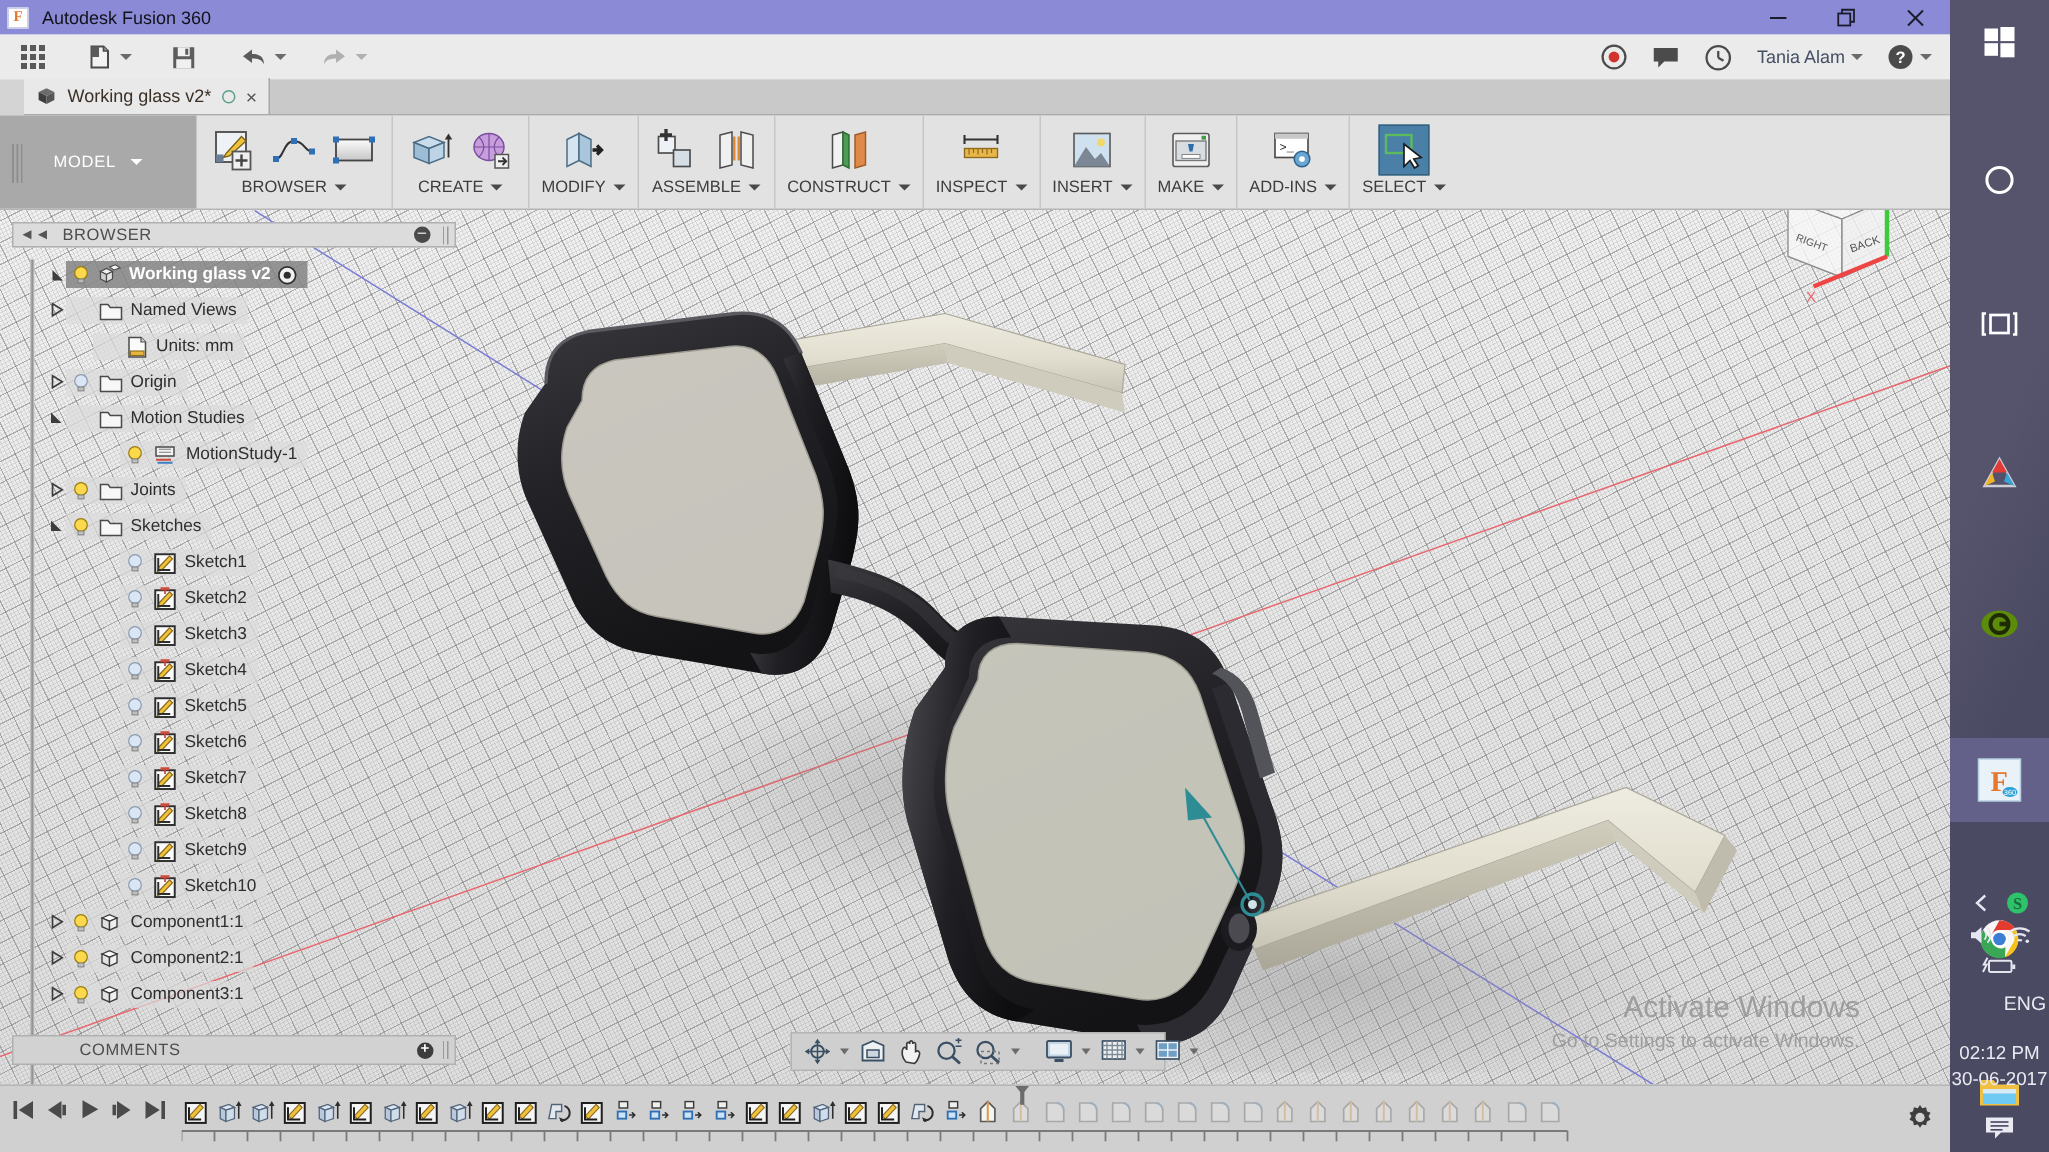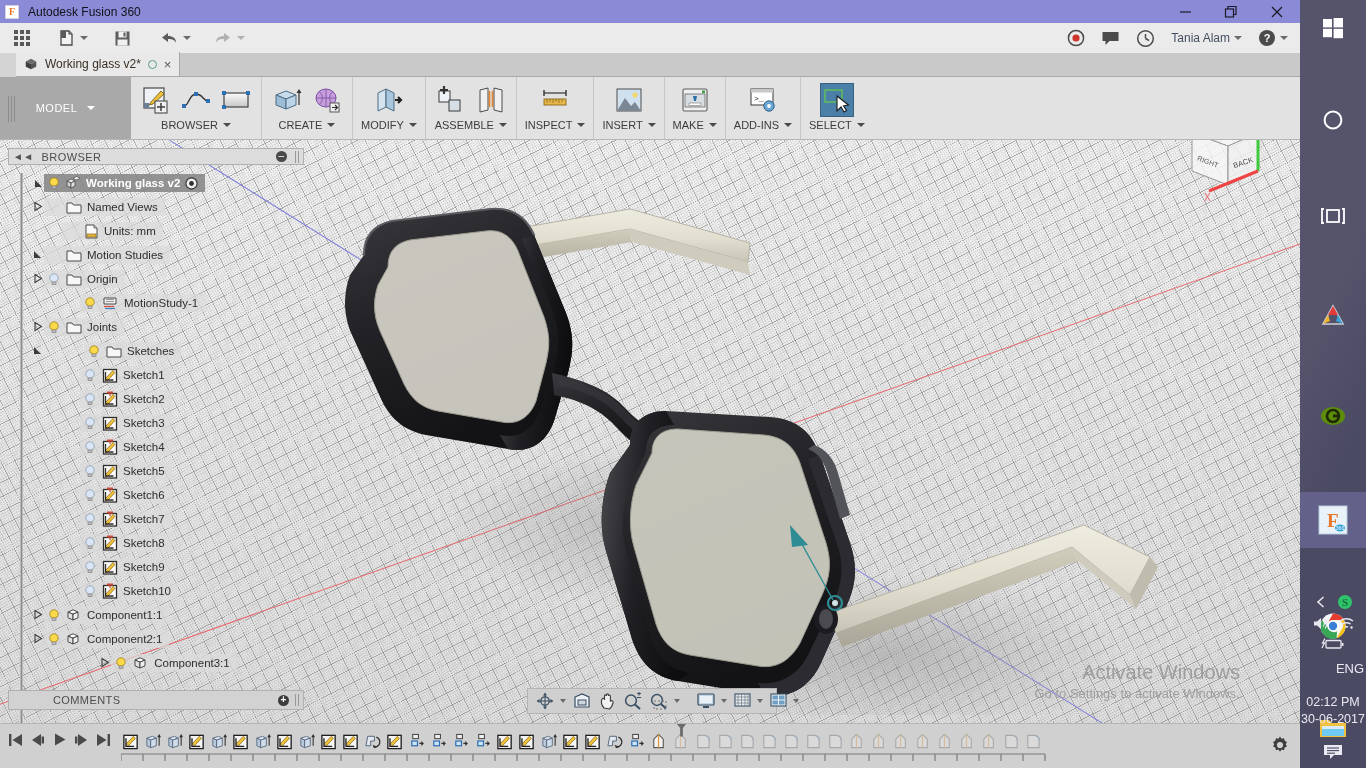--- a/index.html
+++ b/index.html
@@ -423,20 +423,35 @@
             <line x1="16.5" y1="6" x2="16.5" y2="22" stroke="#e08733" stroke-width="1.6"></line>
           </svg>
         </div>
       </div>
       <div class="rlabel">
         <span>ASSEMBLE</span>
         <span class="caret"></span>
       </div>
     </div>
 
+    <div class="rgroup">
+      <div class="ricons">
+        <div class="ricon">
+          <svg width="30" height="30" viewBox="0 0 30 30">
+            <path d="M4 5 L11 3 L11 25 L4 27 Z" fill="#f2f2f2" stroke="#4a4a4a" stroke-width="1"></path>
+            <path d="M11 3 L15 5 L15 27 L11 25 Z" fill="#4f9a56" stroke="#2f6d36" stroke-width="1"></path>
+            <path d="M19 5 L26 3 L26 25 L19 27 Z" fill="#e08a4a" stroke="#a05d2a" stroke-width="1"></path>
+          </svg>
+        </div>
+      </div>
+      <div class="rlabel">
+        <span>CONSTRUCT</span>
+        <span class="caret"></span>
+      </div>
+    </div>
 
     <div class="rgroup">
       <div class="ricons">
         <div class="ricon">
           <svg width="30" height="30" viewBox="0 0 30 30">
             <line x1="4" y1="8" x2="26" y2="8" stroke="#333" stroke-width="1.2"></line>
             <line x1="4" y1="5" x2="4" y2="11" stroke="#333" stroke-width="1.4"></line>
             <line x1="26" y1="5" x2="26" y2="11" stroke="#333" stroke-width="1.4"></line>
             <rect x="4" y="14" width="22" height="6" fill="#e8b64a" stroke="#8b6a1c" stroke-width=".9"></rect>
             <g stroke="#8b6a1c" stroke-width=".8">
@@ -716,46 +731,46 @@
                 <path d="M2 1 h8 l3 3 v10 h-11 z" fill="#fbfbfb" stroke="#4a4a4a" stroke-width="1"></path>
                 <path d="M10 1 v3 h3" fill="#d8d8d8" stroke="#4a4a4a" stroke-width=".8"></path>
                 <rect x="3" y="10" width="9" height="3" fill="#e6b63e" stroke="#8b6a1c" stroke-width=".7"></rect>
               </svg>
               <span class="tlabel">Units: mm</span>
             </span>
           </div>
           <div class="tnode" style="padding-left: 24px;">
             <span class="arrow">
               <svg width="12" height="12" viewBox="0 0 12 12">
+                <path d="M3 1.5 L9.5 5.5 L3 9.5 Z" fill="none" stroke="#3d3d3d" stroke-width="1.1"></path>
+              </svg>
+            </span>
+            <span class="row">
+              <svg width="14" height="14" viewBox="0 0 14 14">
+                <circle cx="7" cy="6" r="4.2" fill="#dbe6f5" stroke="#8a9ab0" stroke-width=".8"></circle>
+                <rect x="5" y="10" width="4" height="2.6" fill="#bfbfbf" stroke="#7a7a7a" stroke-width=".6"></rect>
+              </svg>
+              <svg width="16" height="14" viewBox="0 0 16 14">
+                <path d="M1 3 h5 l1.5 2 h7.5 v8 h-14 z" fill="#f7f7f7" stroke="#4a4a4a" stroke-width="1"></path>
+              </svg>
+              <span class="tlabel">Origin</span>
+            </span>
+          </div>
+          <div class="tnode" style="padding-left: 24px;">
+            <span class="arrow">
+              <svg width="12" height="12" viewBox="0 0 12 12">
                 <path d="M2 2 L9 9 L2 9 Z" fill="#3d3d3d" stroke="none" stroke-width="1.1"></path>
               </svg>
             </span>
             <span class="row">
               <span style="width:14px;display:inline-block"></span>
               <svg width="16" height="14" viewBox="0 0 16 14">
                 <path d="M1 3 h5 l1.5 2 h7.5 v8 h-14 z" fill="#f7f7f7" stroke="#4a4a4a" stroke-width="1"></path>
               </svg>
               <span class="tlabel">Motion Studies</span>
-            </span>
-          </div>
-          <div class="tnode" style="padding-left: 24px;">
-            <span class="arrow">
-              <svg width="12" height="12" viewBox="0 0 12 12">
-                <path d="M3 1.5 L9.5 5.5 L3 9.5 Z" fill="none" stroke="#3d3d3d" stroke-width="1.1"></path>
-              </svg>
-            </span>
-            <span class="row">
-              <svg width="14" height="14" viewBox="0 0 14 14">
-                <circle cx="7" cy="6" r="4.2" fill="#dbe6f5" stroke="#8a9ab0" stroke-width=".8"></circle>
-                <rect x="5" y="10" width="4" height="2.6" fill="#bfbfbf" stroke="#7a7a7a" stroke-width=".6"></rect>
-              </svg>
-              <svg width="16" height="14" viewBox="0 0 16 14">
-                <path d="M1 3 h5 l1.5 2 h7.5 v8 h-14 z" fill="#f7f7f7" stroke="#4a4a4a" stroke-width="1"></path>
-              </svg>
-              <span class="tlabel">Origin</span>
             </span>
           </div>
           <div class="tnode" style="padding-left: 60px;">
             <span class="arrow">
               <span style="width:12px;display:inline-block"></span>
             </span>
             <span class="row">
               <svg width="14" height="14" viewBox="0 0 14 14">
                 <circle cx="7" cy="6" r="4.2" fill="#fcd94a" stroke="#9a7a12" stroke-width=".8"></circle>
                 <rect x="5" y="10" width="4" height="2.6" fill="#bfbfbf" stroke="#7a7a7a" stroke-width=".6"></rect>
@@ -782,21 +797,21 @@
               <svg width="14" height="14" viewBox="0 0 14 14">
                 <circle cx="7" cy="6" r="4.2" fill="#fcd94a" stroke="#9a7a12" stroke-width=".8"></circle>
                 <rect x="5" y="10" width="4" height="2.6" fill="#bfbfbf" stroke="#7a7a7a" stroke-width=".6"></rect>
               </svg>
               <svg width="16" height="14" viewBox="0 0 16 14">
                 <path d="M1 3 h5 l1.5 2 h7.5 v8 h-14 z" fill="#f7f7f7" stroke="#4a4a4a" stroke-width="1"></path>
               </svg>
               <span class="tlabel">Joints</span>
             </span>
           </div>
-          <div class="tnode" style="padding-left: 24px; gap: 40px;">
+          <div class="tnode" style="padding-left: 24px;">
             <span class="arrow">
               <svg width="12" height="12" viewBox="0 0 12 12">
                 <path d="M2 2 L9 9 L2 9 Z" fill="#3d3d3d" stroke="none" stroke-width="1.1"></path>
               </svg>
             </span>
             <span class="row">
               <svg width="14" height="14" viewBox="0 0 14 14">
                 <circle cx="7" cy="6" r="4.2" fill="#fcd94a" stroke="#9a7a12" stroke-width=".8"></circle>
                 <rect x="5" y="10" width="4" height="2.6" fill="#bfbfbf" stroke="#7a7a7a" stroke-width=".6"></rect>
               </svg>
@@ -1019,21 +1034,21 @@
                 <rect x="5" y="10" width="4" height="2.6" fill="#bfbfbf" stroke="#7a7a7a" stroke-width=".6"></rect>
               </svg>
               <svg width="16" height="14" viewBox="0 0 16 14">
                 <path d="M2 4 L7 1.8 L12 4 L7 6.2 Z" fill="#fbfbfb" stroke="#3a3a3a" stroke-width=".9"></path>
                 <path d="M2 4 L7 6.2 L7 12 L2 9.8 Z" fill="#e2e2e2" stroke="#3a3a3a" stroke-width=".9"></path>
                 <path d="M12 4 L7 6.2 L7 12 L12 9.8 Z" fill="#efefef" stroke="#3a3a3a" stroke-width=".9"></path>
               </svg>
               <span class="tlabel">Component2:1</span>
             </span>
           </div>
-          <div class="tnode" style="padding-left: 24px; justify-content: center;">
+          <div class="tnode" style="padding-left: 24px;">
             <span class="arrow">
               <svg width="12" height="12" viewBox="0 0 12 12">
                 <path d="M3 1.5 L9.5 5.5 L3 9.5 Z" fill="none" stroke="#3d3d3d" stroke-width="1.1"></path>
               </svg>
             </span>
             <span class="row">
               <svg width="14" height="14" viewBox="0 0 14 14">
                 <circle cx="7" cy="6" r="4.2" fill="#fcd94a" stroke="#9a7a12" stroke-width=".8"></circle>
                 <rect x="5" y="10" width="4" height="2.6" fill="#bfbfbf" stroke="#7a7a7a" stroke-width=".6"></rect>
               </svg>

